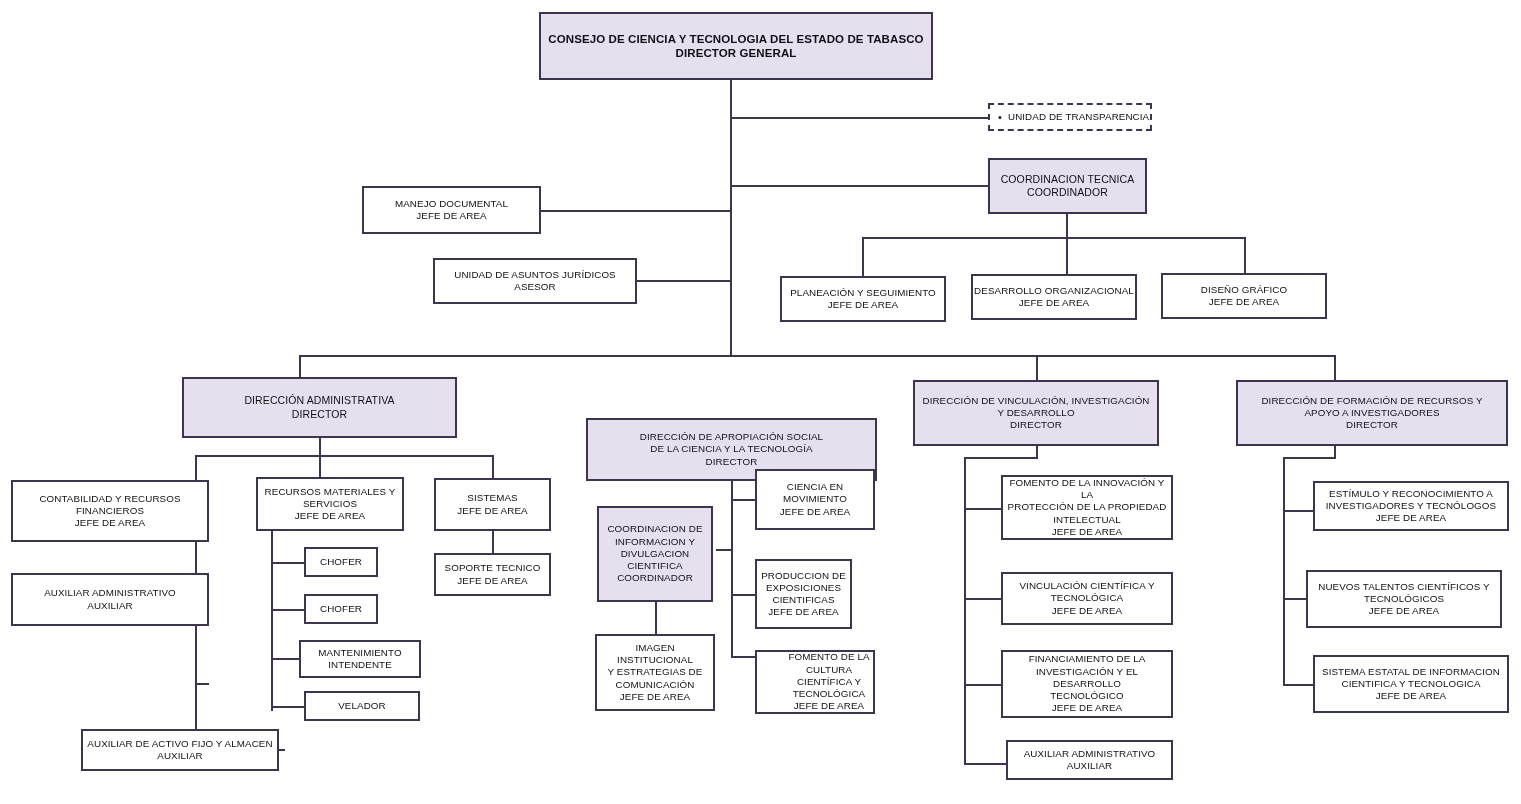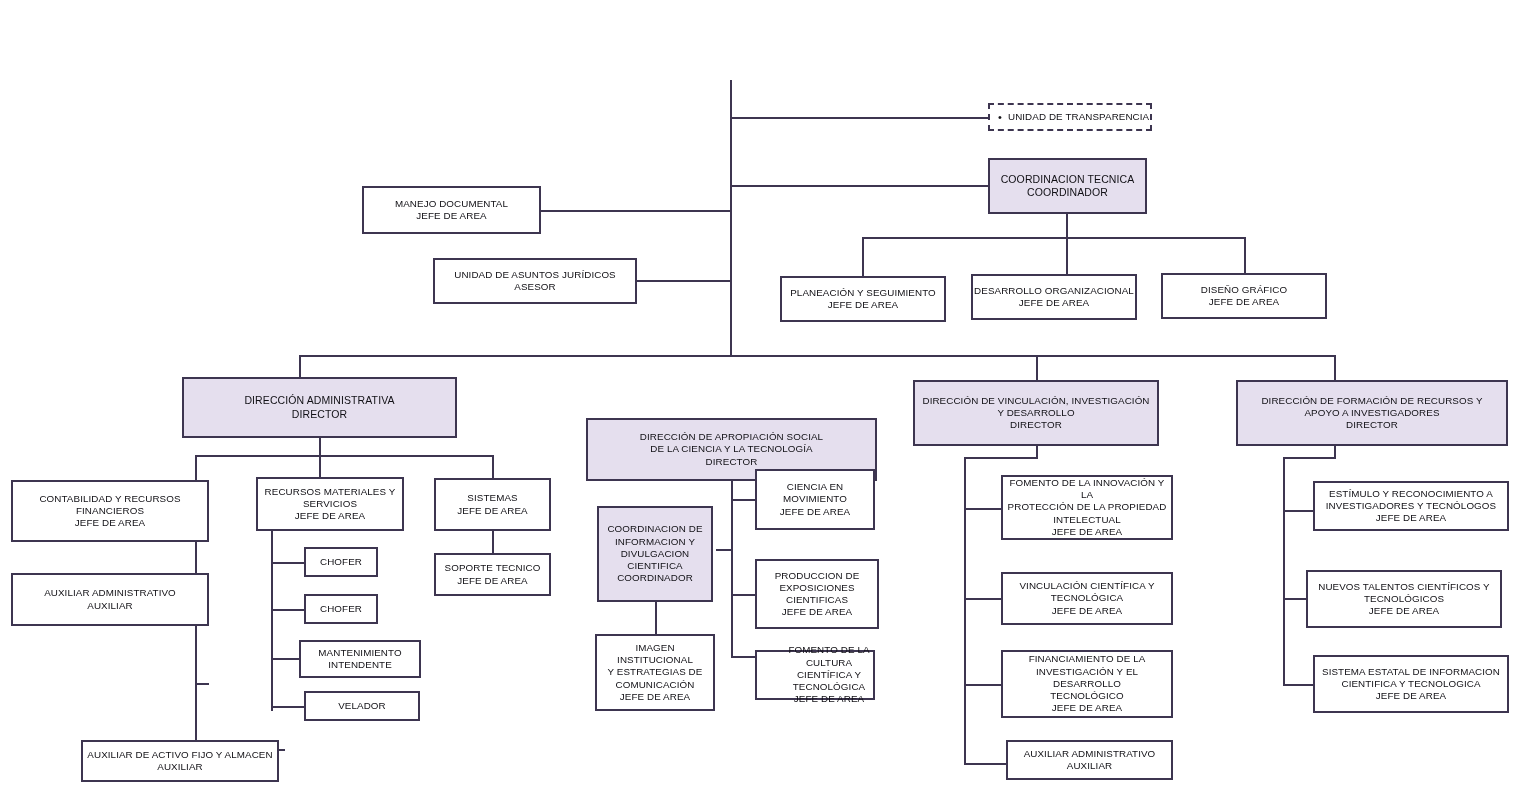--- a/index.html
+++ b/index.html
@@ -123,20 +123,24 @@
   <div class="ln lnh" style="left:964px; top:684px; width:38px;"></div>
   <div class="ln lnh" style="left:964px; top:763px; width:42px;"></div>
 
   <div class="ln lnv" style="left:1334px; top:446px; height:12px;"></div>
   <div class="ln lnh" style="left:1283px; top:457px; width:53px;"></div>
   <div class="ln lnv" style="left:1283px; top:457px; height:228px;"></div>
   <div class="ln lnh" style="left:1283px; top:510px; width:31px;"></div>
   <div class="ln lnh" style="left:1283px; top:598px; width:23px;"></div>
   <div class="ln lnh" style="left:1283px; top:684px; width:31px;"></div>
 
+  <div class="box fill f11 bold" style="left:539px; top:12px; width:394px; height:68px;">
+    <div class="l1">CONSEJO DE CIENCIA Y TECNOLOGIA DEL ESTADO DE TABASCO</div>
+    <div class="l2">DIRECTOR GENERAL</div>
+  </div>
 
   <div class="box dashed f9" style="left:988px; top:103px; width:164px; height:28px;">
     <span class="bullet">•</span>
     <span class="l1">UNIDAD DE TRANSPARENCIA</span>
   </div>
 
   <div class="box fill f10" style="left:988px; top:158px; width:159px; height:56px;">
     <div class="l1">COORDINACION TECNICA</div>
     <div class="l2">COORDINADOR</div>
   </div>
@@ -194,21 +198,21 @@
 FINANCIEROS</div>
     <div class="l2">JEFE DE AREA</div>
   </div>
 
   <div class="box f9" style="left:11px; top:573px; width:198px; height:53px;">
     <div class="l1">AUXILIAR ADMINISTRATIVO</div>
     <div class="l2">AUXILIAR</div>
   </div>
 
 
-  <div class="box f9" style="left:81px; top:729px; width:198px; height:42px;margin-top:11px;">
+  <div class="box f9" style="left:81px; top:729px; width:198px; height:42px;">
     <div class="l1">AUXILIAR DE ACTIVO FIJO Y ALMACEN</div>
     <div class="l2">AUXILIAR</div>
   </div>
 
   <div class="box f9" style="left:256px; top:477px; width:148px; height:54px;">
     <div class="l1">RECURSOS MATERIALES Y
 SERVICIOS</div>
     <div class="l2">JEFE DE AREA</div>
   </div>
 
@@ -253,28 +257,28 @@
 COMUNICACIÓN</div>
     <div class="l2">JEFE DE AREA</div>
   </div>
 
   <div class="box f9" style="left:755px; top:469px; width:120px; height:61px;">
     <div class="l1">CIENCIA EN
 MOVIMIENTO</div>
     <div class="l2">JEFE DE AREA</div>
   </div>
 
-  <div class="box f9" style="left:755px; top:559px; width:124px; height:70px;">
+  <div class="box f9" style="left:755px; top:559px; width:97px; height:70px;">
     <div class="l1">PRODUCCION DE
 EXPOSICIONES
 CIENTIFICAS</div>
     <div class="l2">JEFE DE AREA</div>
   </div>
 
-  <div class="box f9" style="left:755px; top:650px; width:120px; height:50px;padding-left:28px;">
+  <div class="box f9" style="left:755px; top:650px; width:120px; height:64px;padding-left:28px;">
     <div class="l1">FOMENTO DE LA
 CULTURA CIENTÍFICA Y
 TECNOLÓGICA</div>
     <div class="l2">JEFE DE AREA</div>
   </div>
 
   <div class="box f9" style="left:1001px; top:475px; width:172px; height:65px;">
     <div class="l1">FOMENTO DE LA INNOVACIÓN Y LA
 PROTECCIÓN DE LA PROPIEDAD
 INTELECTUAL</div>

